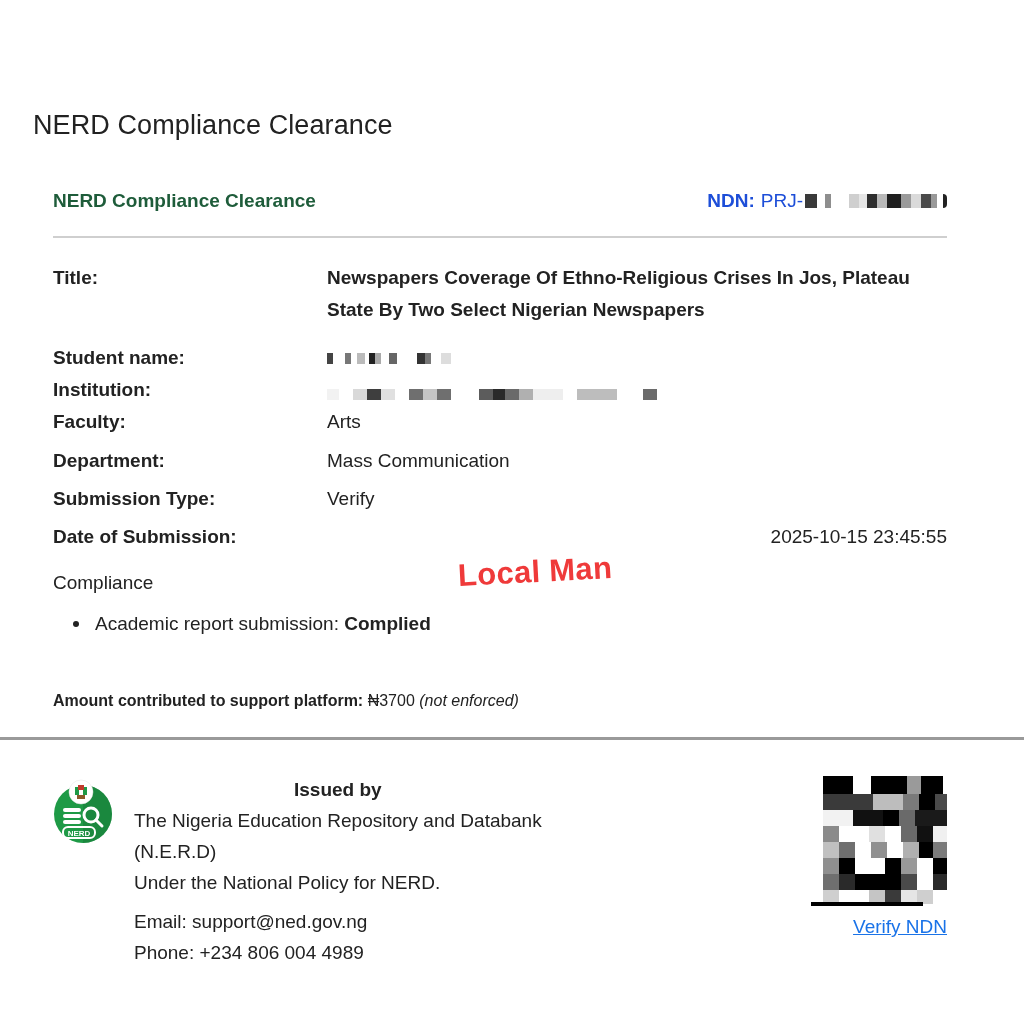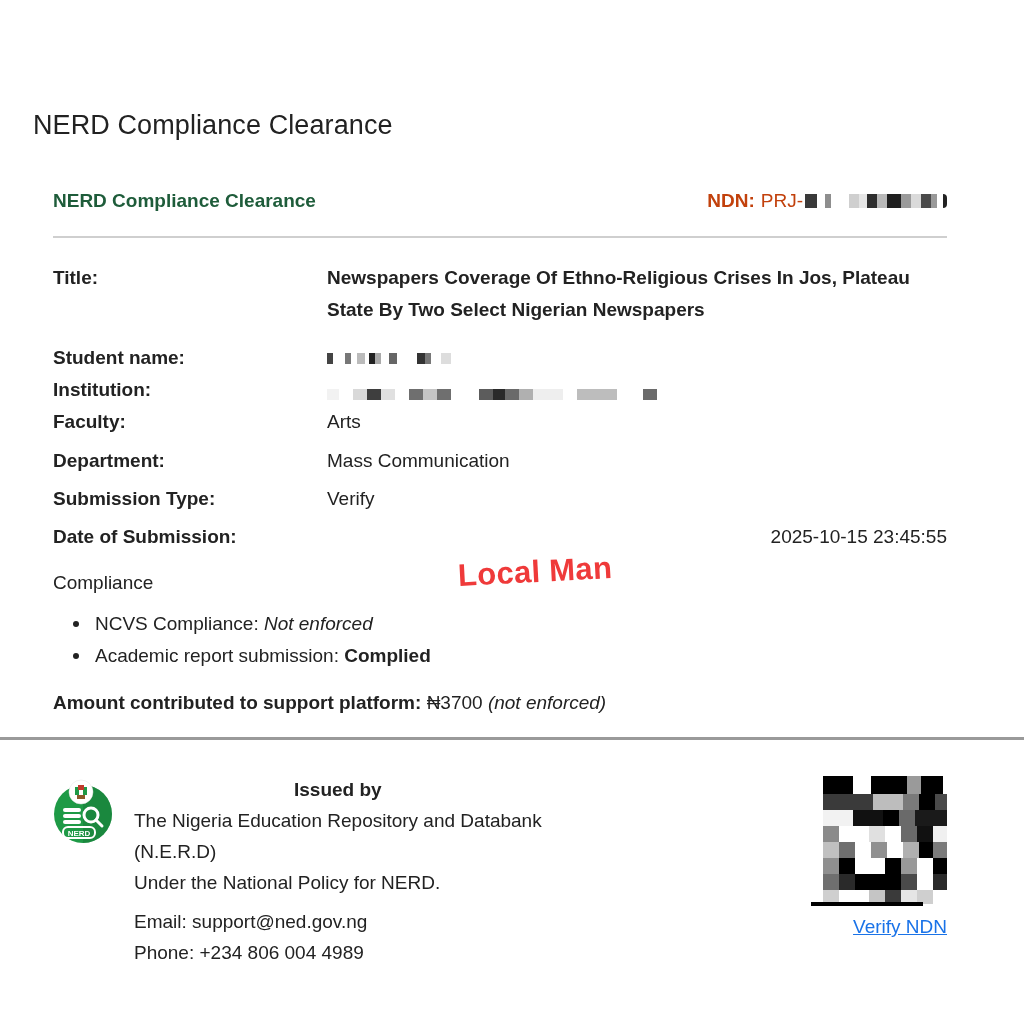--- a/index.html
+++ b/index.html
@@ -15,21 +15,21 @@
       letter-spacing: 0.1px;
     }
     .card { position: absolute; left: 53px; top: 186px; width: 894px; }
     .card-header { position: relative; height: 52px; border-bottom: 2px solid #cfcfcf; }
     .card-heading {
       position: absolute; left: 0; top: 4px;
       font-size: 19px; font-weight: 700; color: #1e5c3a;
     }
     .ndn {
       position: absolute; right: 0; top: 4px;
-      font-size: 19px; color: #c2410c; display: flex; align-items: center;
+      font-size: 19px; color: #1d4ed8; display: flex; align-items: center;
     }
     .ndn-label { font-weight: 700; margin-right: 6px; }
     .redacted { display: inline-flex; align-items: center; gap: 0; margin-left: 2px; }
     .px { display: inline-block; width: 10px; height: 14px; }
 
     .fields { position: absolute; left: 0; top: 76px; width: 894px; }
     .row { position: absolute; left: 0; width: 894px; font-size: 19px; }
     .row .lbl { position: absolute; left: 0; font-weight: 700; color: #222; }
     .row .val { position: absolute; left: 274px; color: #222; width: 620px; line-height: 32px; }
     .row .val.bold { font-weight: 700; }
@@ -40,21 +40,21 @@
     .compliance-title { position: absolute; left: 0; top: 386px; font-size: 19px; color: #222; }
     .compliance-list { position: absolute; left: 20px; top: 422px; list-style: none; font-size: 19px; }
     .compliance-list li { position: relative; padding-left: 22px; height: 32px; line-height: 32px; }
     .compliance-list li::before {
       content: ""; position: absolute; left: 0; top: 13px;
       width: 6px; height: 6px; border-radius: 50%; background: #222;
     }
     .compliance-list em { font-style: italic; }
     .compliance-list strong { font-weight: 700; }
 
-    .amount { position: absolute; left: 0; top: 506px; font-size: 19px; color: #222; }
+    .amount { position: absolute; left: 0; top: 506px; font-size: 16px; color: #222; }
     .amount .amt-lbl { font-weight: 700; }
     .amount em { font-style: italic; }
 
     .watermark {
       position: absolute; left: 458px; top: 558px;
       font-size: 31px; font-weight: 700; color: #ef3a3a;
       transform: rotate(-3deg); transform-origin: left center;
       letter-spacing: 0.3px;
     }
 
@@ -169,21 +169,20 @@
         <span class="val">Verify</span>
       </div>
       <div class="row" style="top:259px;height:32px;text-align:right;">
         <span class="lbl" style="line-height:32px;">Date of Submission:</span>
         <span class="val">2025-10-15 23:45:55</span>
       </div>
     </div>
 
     <div class="compliance-title">Compliance</div>
     <ul class="compliance-list">
-      <li><span>NCVS Compliance: </span><em>Not enforced</em></li>
       <li><span>Academic report submission: </span><strong>Complied</strong></li>
     </ul>
 
     <div class="amount">
       <span class="amt-lbl">Amount contributed to support platform:</span>
       <span>₦3700</span>
       <em>(not enforced)</em>
     </div>
   </div>
 

